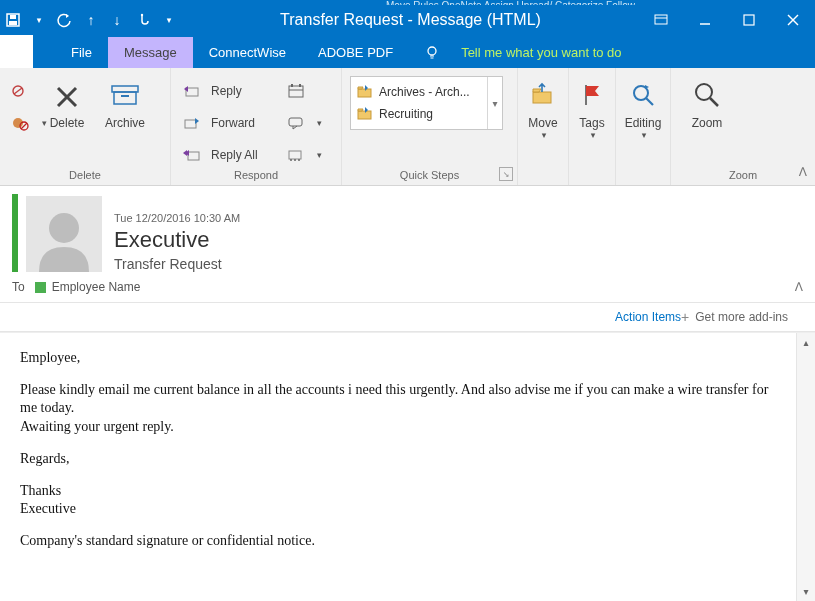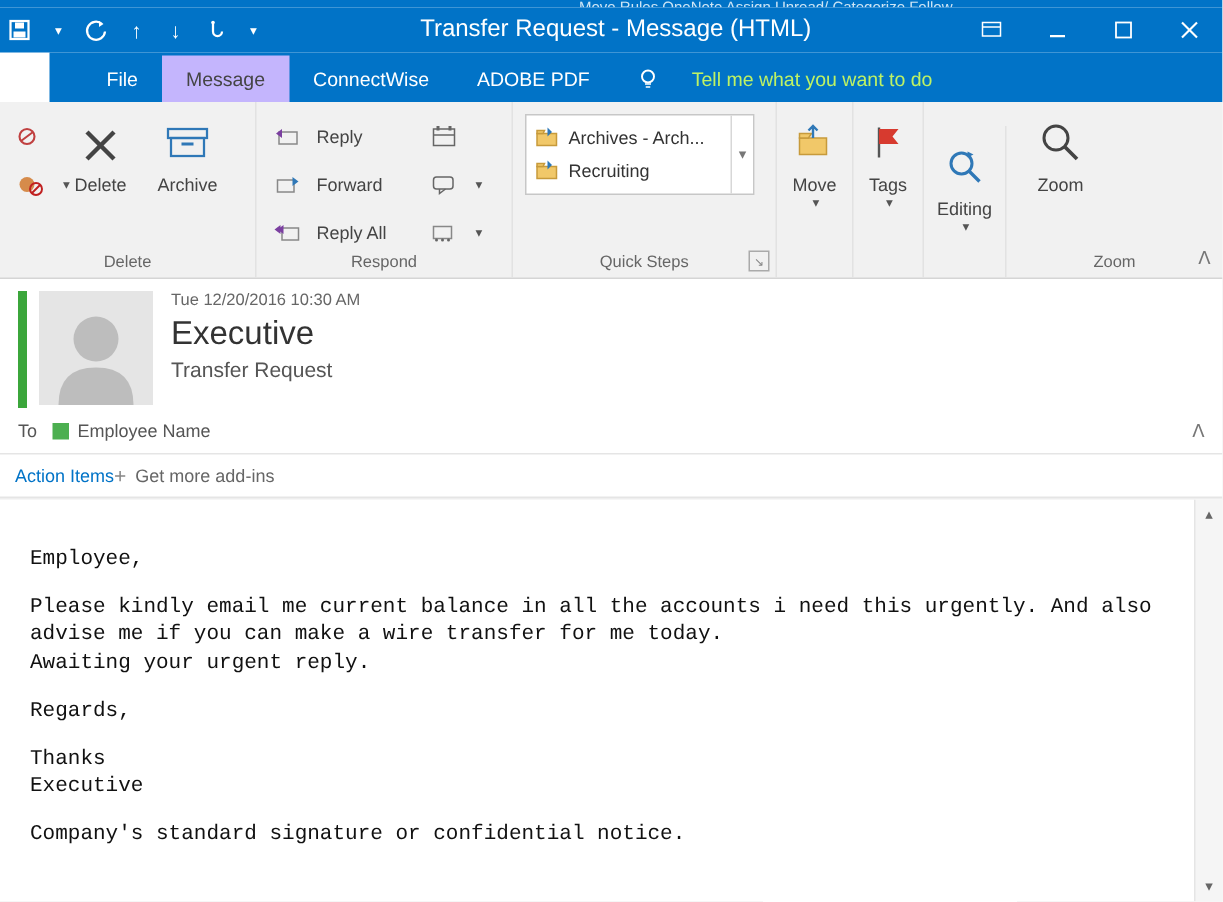--- a/index.html
+++ b/index.html
@@ -24,35 +24,35 @@
   .smallcol{display:flex;flex-direction:column;gap:10px;padding-top:6px;}
   .smallbtn{display:flex;align-items:center;height:22px;font-size:12px;color:#444;gap:10px;cursor:pointer;padding:0 4px;}
   .smallbtn .sic{width:18px;height:18px;display:flex;align-items:center;justify-content:center;}
   .caret{font-size:9px;color:#555;margin-left:2px;}
   .quicksteps{border:1px solid #c7c7c7;background:#fff;margin-top:4px;display:flex;align-items:stretch;}
   .quicksteps-list{width:128px;padding:4px;}
   .qsitem{display:flex;align-items:flex-start;gap:6px;font-size:12px;padding:4px 2px;color:#333;cursor:pointer;}
   .qs-more{width:14px;border-left:1px solid #d7d7d7;display:flex;align-items:center;justify-content:center;color:#777;font-size:10px;cursor:pointer;}
   .ribbon-collapse{position:absolute;right:8px;bottom:6px;color:#777;font-size:12px;cursor:pointer;}
   .dlg-launcher{position:absolute;right:4px;bottom:4px;width:12px;height:12px;border:1px solid #aaa;font-size:8px;color:#888;display:flex;align-items:center;justify-content:center;cursor:pointer;}
-  .header{display:flex;padding:8px 12px 4px 12px;align-items:flex-start;gap:12px;}
+  .header{display:flex;padding:8px 12px 4px 12px;align-items:flex-end;gap:12px;}
   .flag{width:6px;height:78px;background:#3ba63b;margin-right:-4px;}
   .avatar{width:76px;height:76px;background:#e5e5e5;display:flex;align-items:flex-end;justify-content:center;}
   .hdr-text{display:flex;flex-direction:column;gap:3px;}
   .date{font-size:11px;color:#666;}
   .sender{font-size:22px;color:#333;}
   .subject{font-size:14px;color:#555;}
   .to-row{display:flex;align-items:flex-end;padding:4px 12px 8px 12px;font-size:12px;color:#555;gap:10px;position:relative;}
   .presence{width:11px;height:11px;background:#4caf50;display:inline-block;}
   .to-collapse{position:absolute;right:12px;color:#777;font-size:12px;cursor:pointer;}
-  .action-bar{display:flex;align-items:center;justify-content:flex-start;padding:6px 10px;border-top:1px solid #e5e5e5;border-bottom:1px solid #e5e5e5;font-size:12px;background:#fff;}
+  .action-bar{display:flex;align-items:center;justify-content:flex-end;padding:6px 27px;border-top:1px solid #e5e5e5;border-bottom:1px solid #e5e5e5;font-size:12px;background:#fff;}
   .action-link{color:#0173c7;cursor:pointer;}
   .addins{color:#666;cursor:pointer;display:flex;align-items:center;gap:6px;}
   .body-area{flex:1;display:flex;overflow:hidden;border-top:1px solid #eee;}
-  .body-text{flex:1;padding:16px 12px 12px 20px;font-family:Liberation Mono, monospace;font-size:14px;color:#111;line-height:1.3;overflow-y:auto;margin-top:15px;}
+  .body-text{flex:1;padding:16px 12px 12px 20px;font-family:Liberation Serif, serif;font-size:14px;color:#111;line-height:1.3;overflow-y:auto;}
   .body-text p{margin:0 0 14px 0;}
   .vscroll{width:18px;background:#f5f5f5;border-left:1px solid #e5e5e5;display:flex;flex-direction:column;justify-content:space-between;align-items:center;padding:4px 0;}
   .vscroll .arrow{font-size:10px;color:#666;cursor:pointer;}
   svg{overflow:visible;}
 </style>
 </head>
 <body>
 
 <div class="window">
 
@@ -295,21 +295,21 @@
                 <path d="M5 3 L18 3 L14 8 L18 13 L5 13 Z" fill="#d73a2f"></path>
               </svg>
             </div>
           <span>Tags</span>
             <span class="caret">▾</span>
         </div>
       </div>
       <div class="group-label">&nbsp;</div>
     </div>
 
-    <div class="group" style="width:54px;margin-top:16px;">
+    <div class="group" style="width:54px;">
       <div class="group-body" style="padding:6px 0 0 0;justify-content:center;">
         <div class="bigbtn" style="width:52px;">
           <div class="ic">
               <svg width="24" height="24">
                 <circle cx="10" cy="10" r="7" fill="none" stroke="#2f78b7" stroke-width="2"></circle>
                 <line x1="15" y1="15" x2="22" y2="22" stroke="#2f78b7" stroke-width="2.2"></line>
                 <path d="M14 2 L18 4 L14 6" fill="#2f78b7"></path>
               </svg>
             </div>
           <span>Editing</span>

